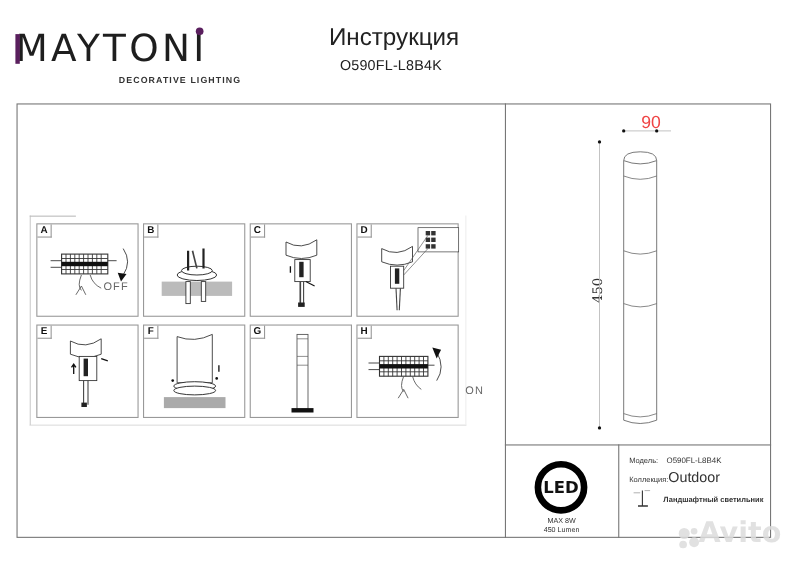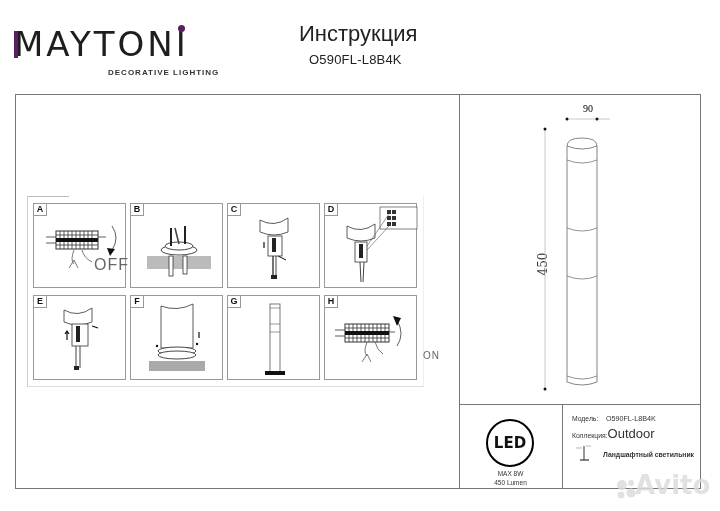--- a/index.html
+++ b/index.html
@@ -21,25 +21,25 @@
   .hdiv-right { position: absolute; left: 459px; top: 404px; width: 242px; height: 1px; background: #777; }
   .vdiv-spec { position: absolute; left: 562px; top: 404px; width: 1px; height: 85px; background: #777; }
 
   .panels-group { position: absolute; left: 27px; top: 196px; width: 397px; height: 191px; border-left: 1px solid #ccc; border-bottom: 1px solid #ddd; border-right: 1px solid #eee; }
   .panels-group::before { content: ""; position: absolute; left: -1px; top: 0; width: 42px; height: 1px; background: #bbb; }
 
   .panel { position: absolute; width: 93px; height: 85px; border: 1px solid #999; background: #fff; }
   .panel-label { position: absolute; left: 0; top: 0; width: 13px; height: 12px; border-right: 1px solid #999; border-bottom: 1px solid #999; font-size: 9px; font-weight: bold; text-align: center; line-height: 11px; color: #111; }
   .panel svg { position: absolute; left: 0; top: 0; }
 
-  .dim-w { position: absolute; left: 583px; top: 103px; font-family: Liberation Serif, serif; font-size: 10px; color: #000000; }
+  .dim-w { position: absolute; left: 583px; top: 103px; font-family: Liberation Sans, sans-serif; font-size: 16px; color: #ef4444; }
   .dim-h { position: absolute; left: 532px; top: 257px; font-family: "DejaVu Serif", serif; font-size: 12px; color: #333; transform: rotate(-90deg); transform-origin: center; }
   .lamp-svg { position: absolute; left: 530px; top: 110px; }
 
-  .led-badge { position: absolute; left: 486px; top: 419px; width: 48px; height: 48px; border: 2px solid #000000; border-radius: 50%; display: flex; align-items: center; justify-content: center; font-family: "DejaVu Sans", sans-serif; font-weight: bold; font-size: 15px; letter-spacing: 0px; color: #111; }
+  .led-badge { position: absolute; left: 486px; top: 419px; width: 48px; height: 48px; border: 6px solid #000000; border-radius: 50%; display: flex; align-items: center; justify-content: center; font-family: "DejaVu Sans", sans-serif; font-weight: bold; font-size: 15px; letter-spacing: 0px; color: #111; }
   .led-power { position: absolute; left: 459px; top: 470px; width: 103px; text-align: center; font-size: 6.5px; color: #333; }
   .led-lumen { position: absolute; left: 459px; top: 479px; width: 103px; text-align: center; font-size: 6.5px; color: #333; }
 
   .spec-row { position: absolute; font-size: 6.8px; color: #333; white-space: nowrap; }
   .spec-row .k { display: inline-block; }
   .spec-type { position: absolute; left: 603px; top: 451px; font-size: 6.8px; font-weight: bold; color: #333; white-space: nowrap; }
   .ip-icon { position: absolute; left: 574px; top: 443px; }
 
   .watermark { position: absolute; left: 614px; top: 470px; font-size: 26px; font-weight: bold; color: rgba(220,220,220,0.85); letter-spacing: 0px; font-family: "DejaVu Sans", sans-serif; }
   .wm-dots { position: absolute; left: 614px; top: 477px; }
@@ -83,21 +83,21 @@
         <line x1="12" y1="39" x2="22" y2="39"></line>
         <line x1="64" y1="33" x2="72" y2="33"></line>
     </g>
     <rect x="22" y="34" width="42" height="4" fill="#111"></rect>
     <path d="M78 22 Q86 34 78 46" fill="none" stroke="#333" stroke-width="0.8"></path>
     <polygon points="73,44 81,45 76,52" fill="#111"></polygon>
     <path d="M40 46 Q36 56 40 60 M48 46 Q50 54 58 58" fill="none" stroke="#555" stroke-width="0.8"></path>
     <path d="M35 64 L40 56 L44 64" fill="none" stroke="#555" stroke-width="0.8"></path>
   </svg>
   <div class="panel-label">A</div>
-  <div style="position:absolute;left:60px;top:52px;font-size:16px;color:#666;letter-spacing:1px;">OFF</div>
+  <div style="position:absolute;left:60px;top:52px;font-size:10px;color:#666;letter-spacing:1px;">OFF</div>
 </div>
 
 <div class="panel" style="left:130px;top:203px;">
   <svg width="93" height="85">
     <rect x="16" y="52" width="64" height="13" fill="#bbb"></rect>
     <ellipse cx="48" cy="46" rx="18" ry="5" fill="#fff" stroke="#333" stroke-width="0.9"></ellipse>
     <ellipse cx="48" cy="42" rx="14" ry="4" fill="#fff" stroke="#333" stroke-width="0.9"></ellipse>
     <line x1="40" y1="24" x2="40" y2="42" stroke="#222" stroke-width="2"></line>
     <line x1="54" y1="22" x2="54" y2="40" stroke="#222" stroke-width="2"></line>
     <path d="M44 24 L48 40" stroke="#444" stroke-width="1.5"></path>

